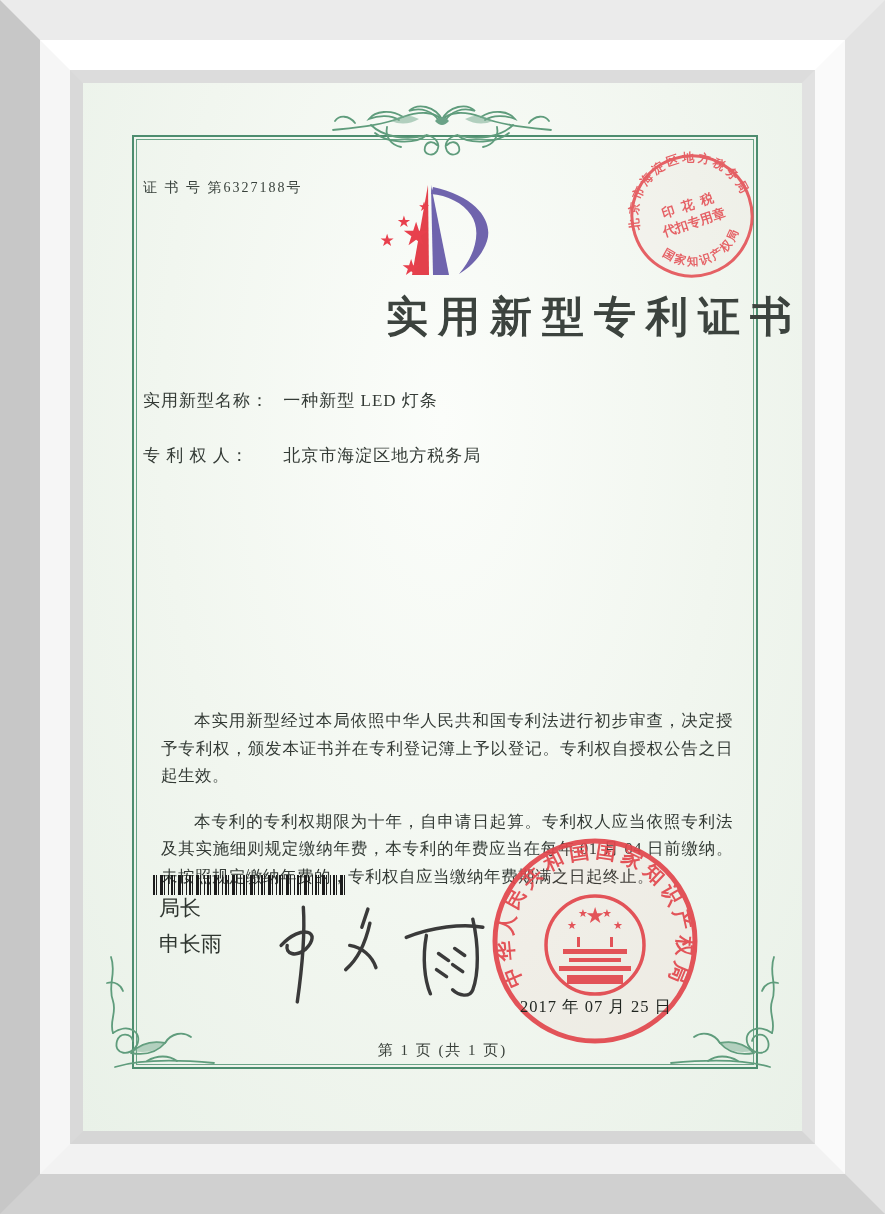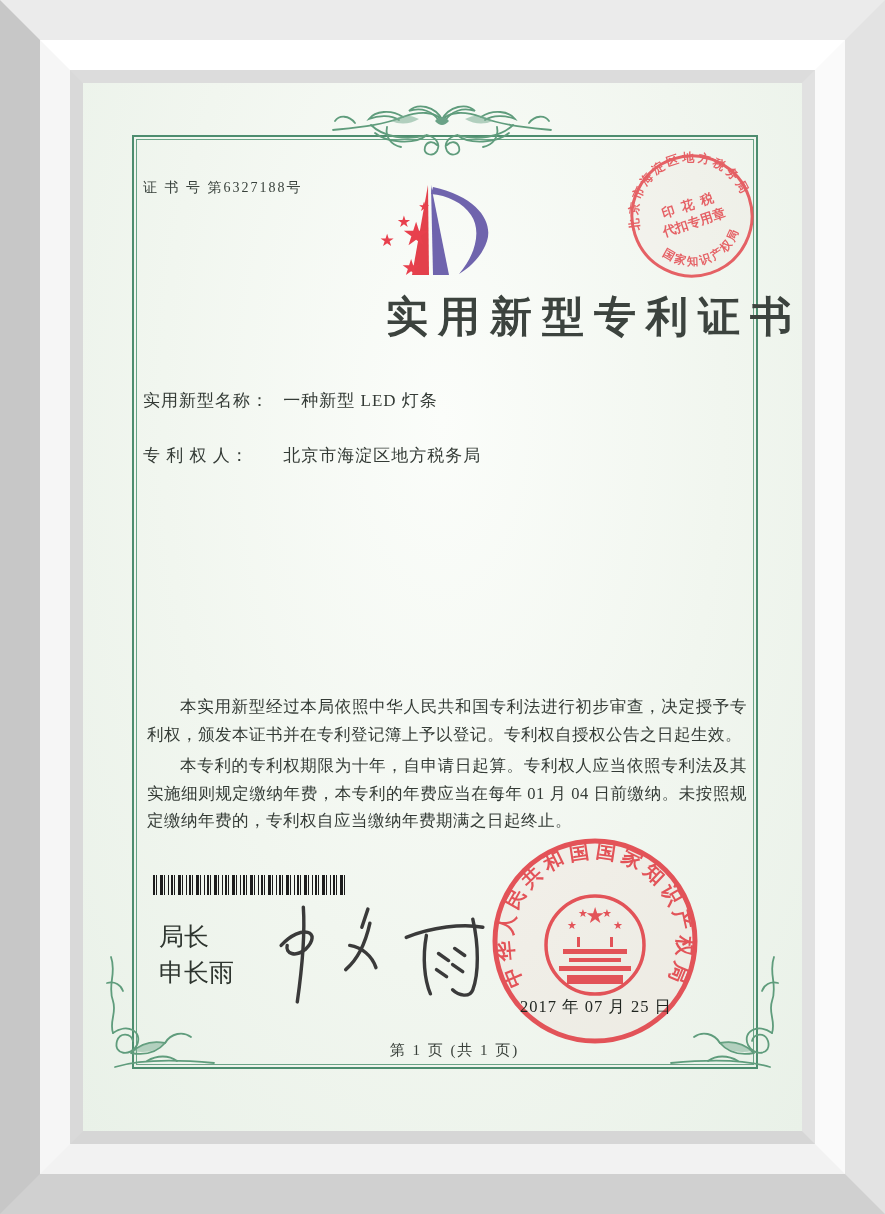--- a/index.html
+++ b/index.html
@@ -25,38 +25,38 @@
   .title{position:absolute;left:0;top:206px;width:100%;text-align:right;font-size:42px;
          font-weight:600;letter-spacing:10px;color:#3c433e;}
   
   .fields{position:absolute;left:60px;top:306px;display:flex;flex-direction:column;gap:32px;}
   .field-row{font-size:17px;color:#343b36;white-space:nowrap;}
   .field-row .lab{display:inline-block;min-width:136px;letter-spacing:1px;}
   .field-row .val{letter-spacing:1px;}
   
   .paras{position:absolute;left:60px;width:608px;top:606px;font-size:16.5px;line-height:27.6px;
          color:#343b36;text-align:justify;}
-  .paras p{margin:4px;text-indent:2em;letter-spacing:0.5px;}
+  .paras p{margin:18px;text-indent:2em;letter-spacing:0.5px;}
   
   .barcode{position:absolute;left:70px;top:792px;width:192px;height:20px;
     background:repeating-linear-gradient(90deg,
       #1c1c1c 0 2px,transparent 2px 3px,
       #1c1c1c 3px 4px,transparent 4px 7px,
       #1c1c1c 7px 10px,transparent 10px 11px,
       #1c1c1c 11px 12px,transparent 12px 15px,
       #1c1c1c 15px 16px,transparent 16px 18px);}
-  .signer{position:absolute;left:76px;top:836px;font-size:25px;color:#2e352f;line-height:36px;}
+  .signer{position:absolute;left:76px;top:807px;font-size:21px;color:#2e352f;line-height:36px;}
   .signature{position:absolute;left:182px;top:818px;width:232px;height:106px;}
   
   .seal{position:absolute;left:404px;top:750px;width:216px;height:216px;opacity:.93;}
   .issue-date{position:absolute;left:428px;top:913px;width:170px;text-align:center;
               font-size:16.5px;letter-spacing:1px;color:#1f241f;z-index:5;}
   .tax-stamp{position:absolute;left:542px;top:66px;width:134px;height:134px;transform:rotate(-18deg);opacity:.92;z-index:4;}
   .page-footer{position:absolute;left:0;top:958px;width:100%;text-align:center;
-               font-size:15px;letter-spacing:2px;color:#39403a;padding-left:12px;}
+               font-size:15px;letter-spacing:2px;color:#39403a;}
 </style>
 </head>
 <body>
 
 <div class="scene">
   <div class="frame">
     <div class="matte">
       <div class="innerband">
         <div class="paper">
 

